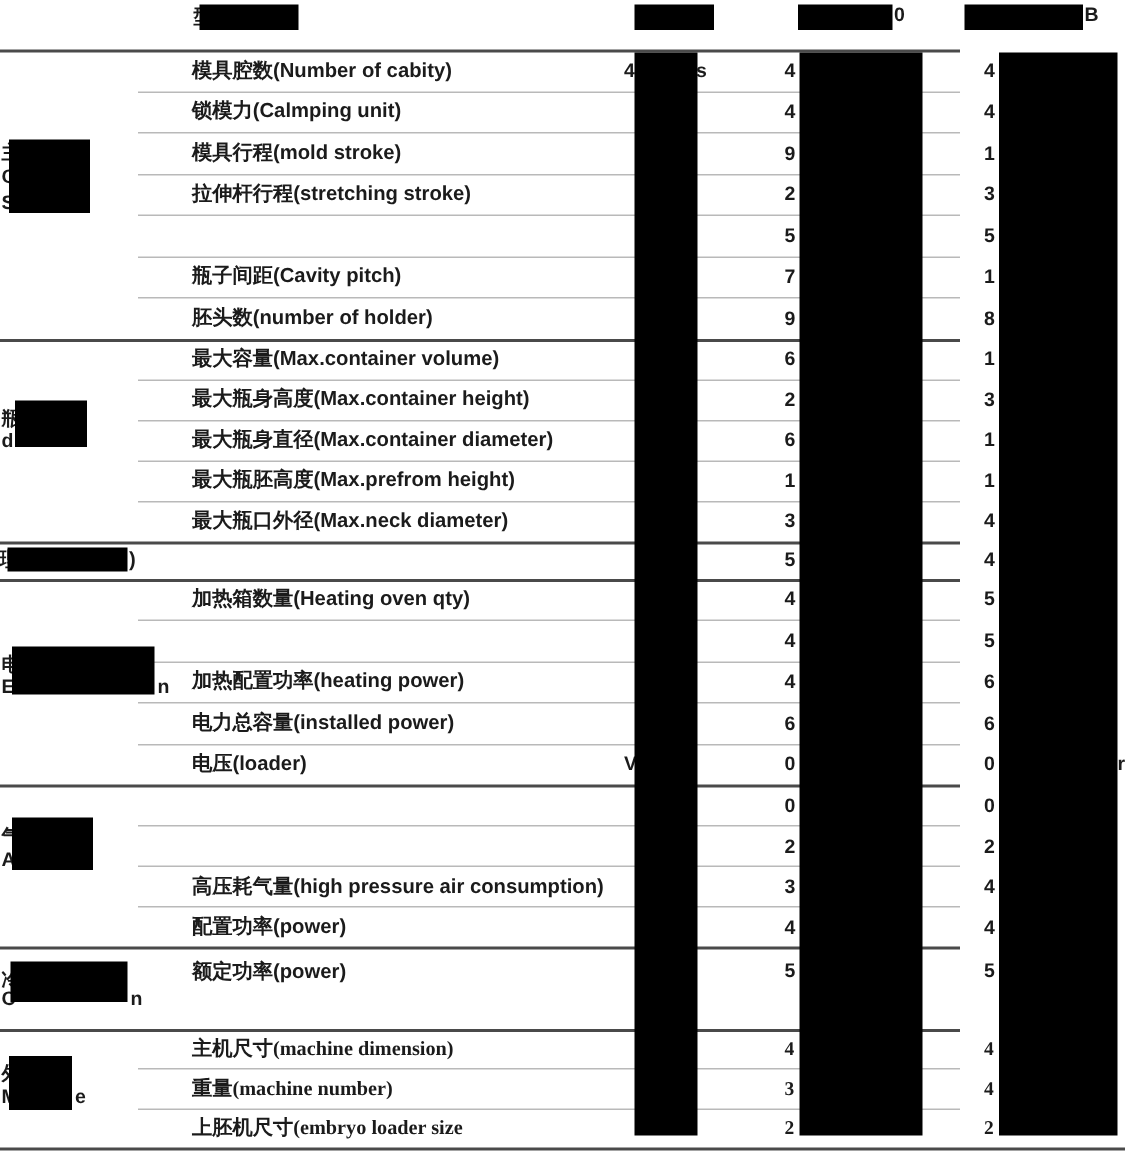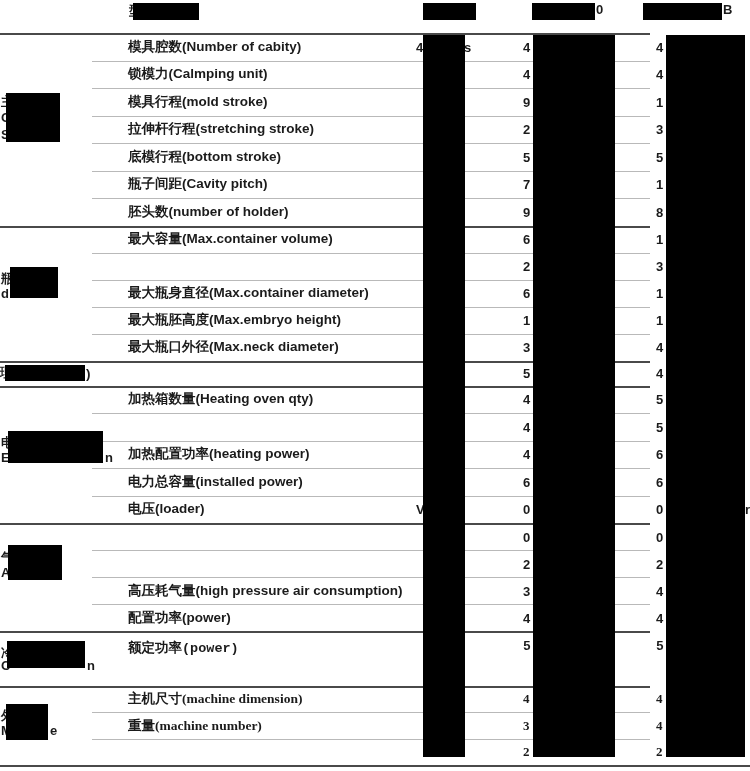--- a/index.html
+++ b/index.html
@@ -12,22 +12,22 @@
   .hbox{z-index:2;height:17px;top:3px;}
   #hbox-item{left:133px;width:66px;}
   #hpeek-item{left:129px;}
   #hbox-m1{left:423px;width:53px;}
   #hbox-m2{left:532px;width:63px;}
   #hpeek-m2{left:596px;}
   #hbox-m3{left:643px;width:79px;}
   #hpeek-m3{left:723px;}
   
   #rows{position:absolute;top:33px;left:0;right:0;}
-  .row{position:relative;width:640px;padding-left:10px;}
-  .h275{height:27.5px;} .h27{height:27px;} .h264{height:26.4px;font-family:Liberation Serif, serif;} .h25{height:25px;} .tall{height:55px;font-family:Liberation Mono, monospace;}
+  .row{position:relative;width:640px;}
+  .h275{height:27.5px;} .h27{height:27px;} .h264{height:26.4px;font-family:Liberation Serif, serif;} .h25{height:25px;} .tall{height:55px;}
   .gs::before{content:"";position:absolute;left:0;right:0;top:0;height:2px;background:#4a4a4a;}
   .ls::before{content:"";position:absolute;left:92px;right:0;top:0;height:1px;background:#b9b9b9;}
   .label{position:absolute;left:128px;top:50%;transform:translateY(-50%);
          font-size:13.5px;font-weight:600;white-space:nowrap;}
   .pk{position:absolute;top:50%;transform:translateY(-50%);font-size:13px;font-weight:600;}
   .p1l{left:416px;} .p1r{left:464px;} .p2{left:523px;} .p3{left:656px;} .p3r{left:745px;z-index:6;}
   .tall .label{top:8px;transform:none;}
   .tall .pk{top:8px;transform:none;}
   
   #outrow .osliver{position:absolute;left:0;top:50%;transform:translateY(-50%);font-size:13.5px;font-weight:600;z-index:1;}
@@ -90,51 +90,51 @@
       <span class="label">模具行程(mold stroke)</span>
       <span class="pk p2">9</span>
       <span class="pk p3">1</span>
     </div>
     <div class="row h275 ls">
       <span class="label">拉伸杆行程(stretching stroke)</span>
       <span class="pk p2">2</span>
       <span class="pk p3">3</span>
     </div>
     <div class="row h275 ls">
-      <span class="label">底模行程(bottom stroke)</span>
       <span class="pk p2">5</span>
       <span class="pk p3">5</span>
     </div>
     <div class="row h275 ls">
       <span class="label">瓶子间距(Cavity pitch)</span>
       <span class="pk p2">7</span>
       <span class="pk p3">1</span>
     </div>
     <div class="row h275 ls">
       <span class="label">胚头数(number of holder)</span>
       <span class="pk p2">9</span>
       <span class="pk p3">8</span>
     </div>
 
     <div class="row h27 gs">
       <span class="label">最大容量(Max.container volume)</span>
       <span class="pk p2">6</span>
       <span class="pk p3">1</span>
     </div>
     <div class="row h27 ls">
+      <span class="label">最大瓶身高度(Max.container height)</span>
       <span class="pk p2">2</span>
       <span class="pk p3">3</span>
     </div>
     <div class="row h27 ls">
       <span class="label">最大瓶身直径(Max.container diameter)</span>
       <span class="pk p2">6</span>
       <span class="pk p3">1</span>
     </div>
     <div class="row h27 ls">
-      <span class="label">最大瓶胚高度(Max.embryo height)</span>
+      <span class="label">最大瓶胚高度(Max.prefrom height)</span>
       <span class="pk p2">1</span>
       <span class="pk p3">1</span>
     </div>
     <div class="row h27 ls">
       <span class="label">最大瓶口外径(Max.neck diameter)</span>
       <span class="pk p2">3</span>
       <span class="pk p3">4</span>
     </div>
 
     <div class="row h25 gs" id="outrow">
@@ -201,20 +201,21 @@
       <span class="label">主机尺寸(machine dimension)</span>
       <span class="pk p2">4</span>
       <span class="pk p3">4</span>
     </div>
     <div class="row h264 ls">
       <span class="label">重量(machine number)</span>
       <span class="pk p2">3</span>
       <span class="pk p3">4</span>
     </div>
     <div class="row h264 ls">
+      <span class="label">上胚机尺寸(embryo loader size</span>
       <span class="pk p2">2</span>
       <span class="pk p3">2</span>
     </div>
   </div>
 
   <div class="cat" id="cat1">
     <span class="sliver s1">主</span>
     <span class="sliver s2">C</span>
     <span class="sliver s3">S</span>
     <div class="box cbox" style="position:absolute;"></div>

